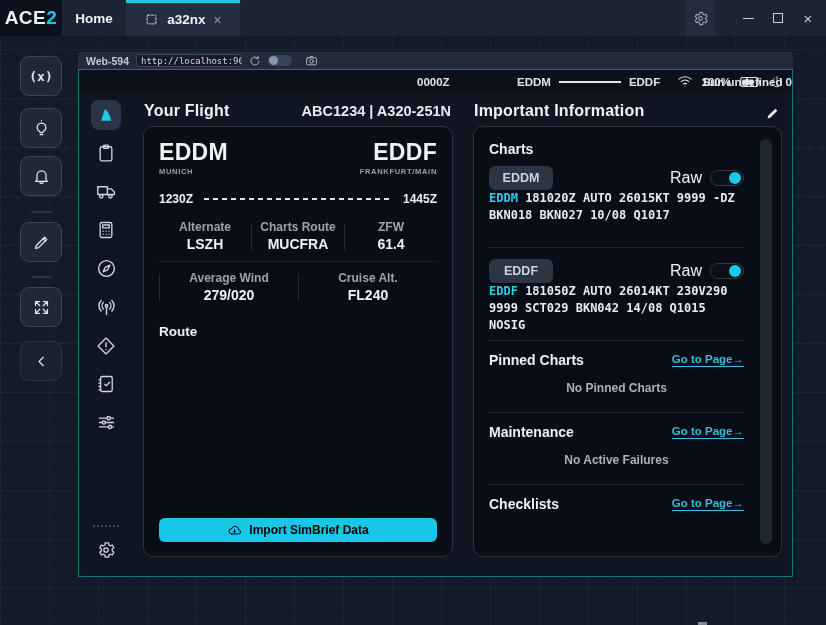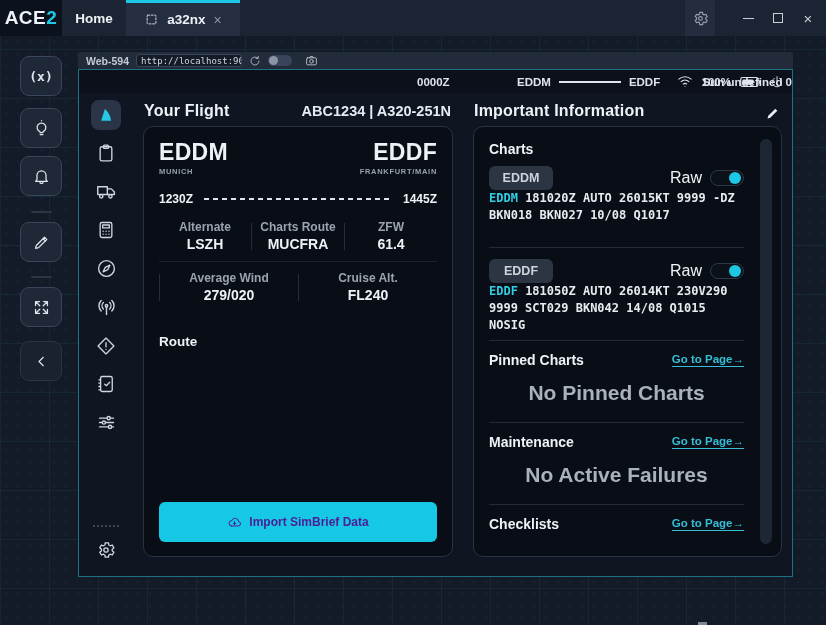--- a/index.html
+++ b/index.html
@@ -86,41 +86,41 @@
   .ap-right { text-align:right; }
   .times { display:flex; align-items:center; margin-top:16px; font-size:12px; font-weight:700; }
   .dash-line { flex:1; height:2px; margin:0 11px; background:repeating-linear-gradient(90deg,#dde3ea 0 5px,transparent 5px 9px); }
   .stats { margin-top:14px; }
   .stat-row { display:flex; align-items:center; }
   .stat { flex:1; text-align:center; }
   .stat-label { font-size:12px; font-weight:600; color:#9aa3b0; margin-bottom:2px; }
   .stat-value { font-size:14px; font-weight:800; }
   .vsep { width:1px; height:27px; background:#242e3b; flex:none; }
   .hsep { border:none; border-top:1px solid #1a2330; margin:9px 0; }
-  .route { margin-top:31px; }
+  .route { margin-top:21px; }
   .route-label { font-size:13.5px; font-weight:800; margin-bottom:4px; }
   .route-text { font-family:"DejaVu Sans Mono", monospace; font-size:12px; font-weight:700; line-height:1.55; color:#dde2ea; }
   .cy { color:#30cde2; }
-  .import-btn { height:40px; border-radius:6px; background:#17c8e6; display:flex; align-items:center; justify-content:center; gap:7px; color:#4c1d95; font-size:12px; font-weight:700; flex:none; }
+  .import-btn { height:24px; border-radius:6px; background:#17c8e6; display:flex; align-items:center; justify-content:center; gap:7px; color:#000000; font-size:12px; font-weight:700; flex:none; }
 
   
   .info-card { position:relative; padding-right:37px; }
   .scrollbar { position:absolute; right:9px; top:12px; bottom:12px; width:12px; background:#1d2734; border-radius:6px; }
   .sec-head { font-size:14px; font-weight:800; }
   .station-row { display:flex; align-items:center; justify-content:space-between; margin-top:9px; }
   .station-chip { width:64px; height:24px; background:#2b3544; border-radius:6px; display:flex; align-items:center; justify-content:center; font-size:12.5px; font-weight:600; color:#ccd3dd; }
   .raw-group { display:flex; align-items:center; gap:8px; }
   .raw-label { font-size:16px; font-weight:400; }
   .toggle { width:34px; height:16px; border-radius:9px; background:#0b1119; border:1px solid #2c3848; position:relative; }
   .toggle::before { content:""; position:absolute; right:2px; top:1px; width:12px; height:12px; border-radius:50%; background:#1dc8e5; }
   .metar { margin-top:0; font-family:"DejaVu Sans Mono", monospace; font-size:12px; font-weight:700; line-height:1.4; color:#e7ebf1; min-height:57px; }
   .divider { border:none; border-top:1px solid #212b38; margin:0 0 11px 0; }
   .link-row { display:flex; align-items:center; justify-content:space-between; }
   .goto-link { font-size:11.5px; font-weight:700; color:#35bed6; border-bottom:1px solid #35bed6; padding-bottom:1px; }
-  .empty-text { text-align:center; font-size:21px; font-weight:700; color:#a9b1bc; margin:13px 0 17px 0; }
+  .empty-text { text-align:center; font-size:12px; font-weight:700; color:#a9b1bc; margin:13px 0 17px 0; }
 
   .bottom-tick { position:absolute; left:698px; top:622px; width:9px; height:3px; background:#9aa3ad; opacity:.8; }
 </style>
 </head>
 <body>
 
 <div class="titlebar">
   <div class="logo">
       <span>ACE</span>
       <span class="accent">2</span>

